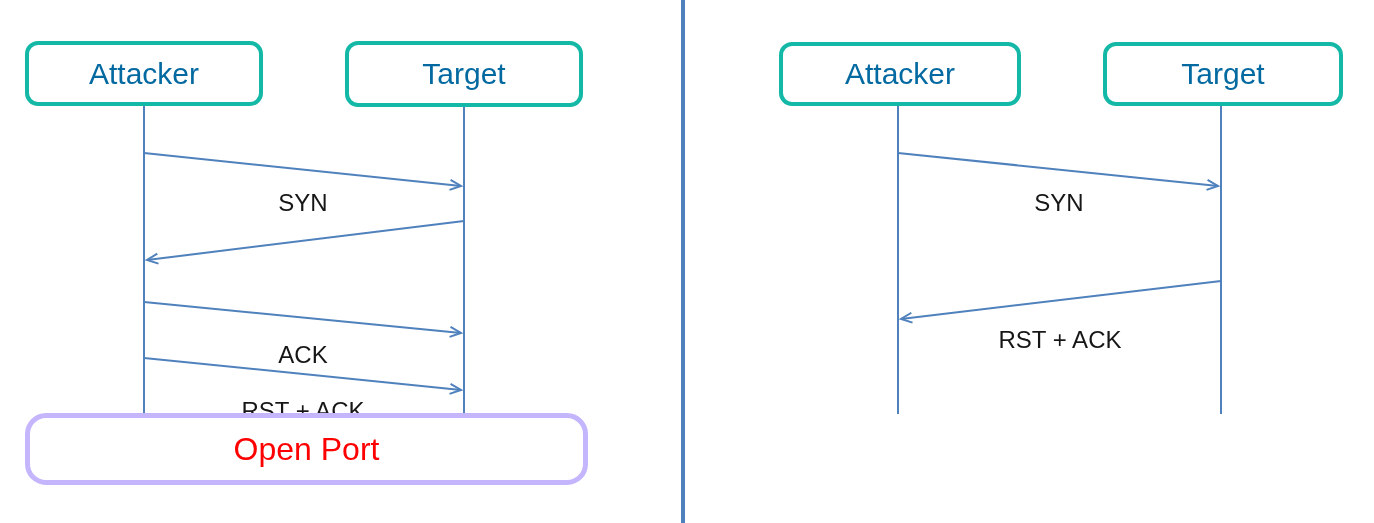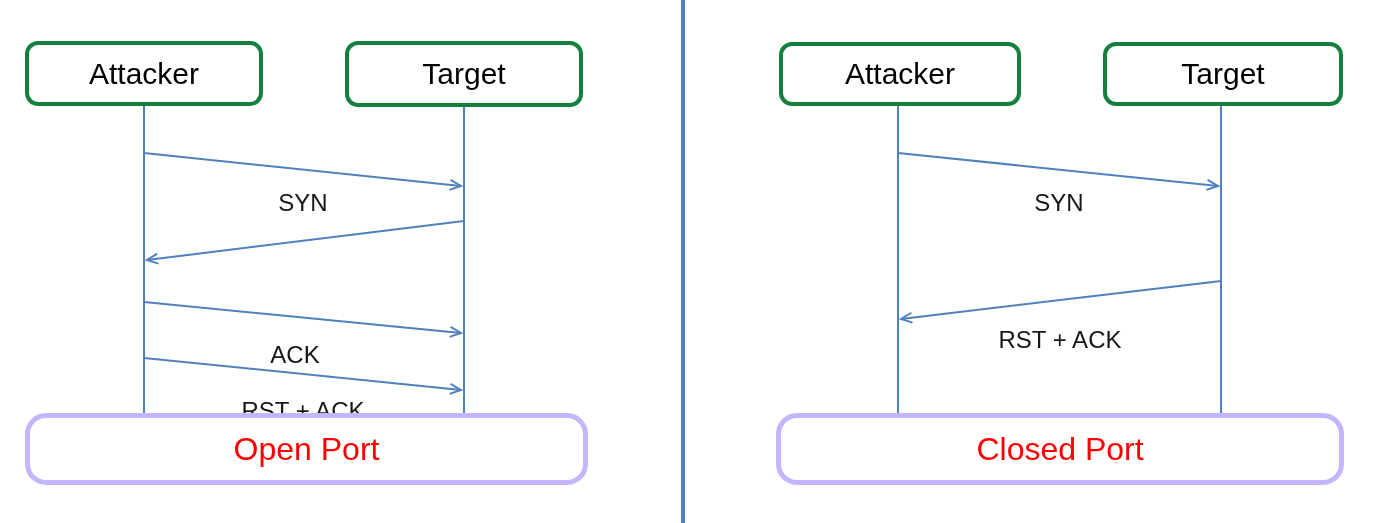--- a/index.html
+++ b/index.html
@@ -11,28 +11,28 @@
     font-family: "Liberation Sans", sans-serif;
     overflow: hidden;
   }
   svg.wires { position: absolute; left: 0; top: 0; }
   .lifeline { stroke: #4f81bd; stroke-width: 2; }
   .arrow    { stroke: #4f81bd; stroke-width: 2; fill: none; }
   .divider  { stroke: #4f81bd; stroke-width: 4; }
   .actor-box {
     position: absolute;
     box-sizing: border-box;
-    border: 4px solid #15803d;
+    border: 4px solid #14b8a6;
     border-radius: 13px;
     background: #ffffff;
     display: flex;
     align-items: center;
     justify-content: center;
     font-size: 30px;
-    color: #000000;
+    color: #0369a1;
   }
   .result-box {
     position: absolute;
     box-sizing: border-box;
     border: 5px solid #c4b5fd;
     border-radius: 21px;
     background: #ffffff;
     display: flex;
     align-items: center;
     justify-content: center;
@@ -85,26 +85,23 @@
   </div>
 
   <div class="actor-box" style="left:779px; top:42px; width:242px; height:64px;">
     <span>Attacker</span>
   </div>
   <div class="actor-box" style="left:1103px; top:42px; width:240px; height:64px;">
     <span>Target</span>
   </div>
 
   <div class="msg-label" style="left:303px; top:166px;">SYN</div>
-  <div class="msg-label" style="left:295px; top:318px;">ACK</div>
+  <div class="msg-label" style="left:303px; top:318px;">ACK</div>
   <div class="msg-label" style="left:303px; top:374px;">RST + ACK</div>
 
   <div class="msg-label" style="left:1059px; top:166px;">SYN</div>
   <div class="msg-label" style="left:1060px; top:303px;">RST + ACK</div>
 
   <div class="result-box" style="left:25px; top:413px; width:563px; height:72px;">
     <span>Open Port</span>
   </div>
-  <div class="result-box" style="left:776px; top:413px; width:568px; height:72px;">
-    <span>Closed Port</span>
-  </div>
 
 </div>
 
 </body></html>

